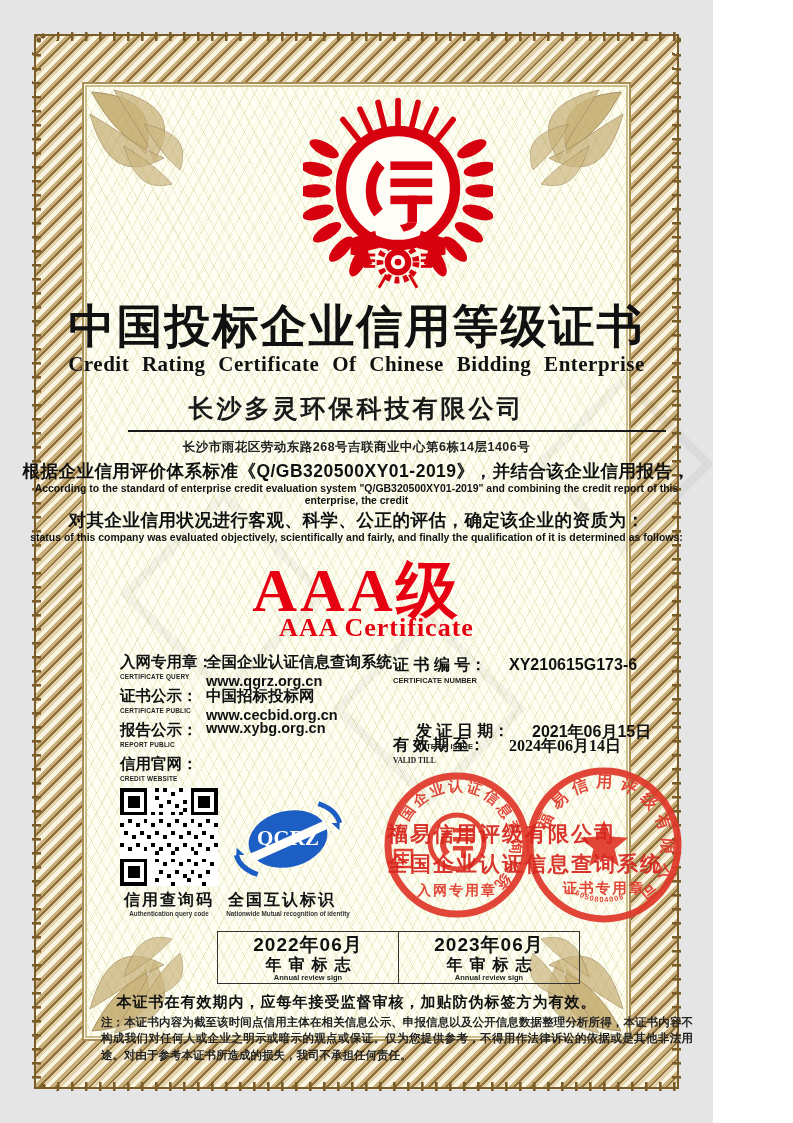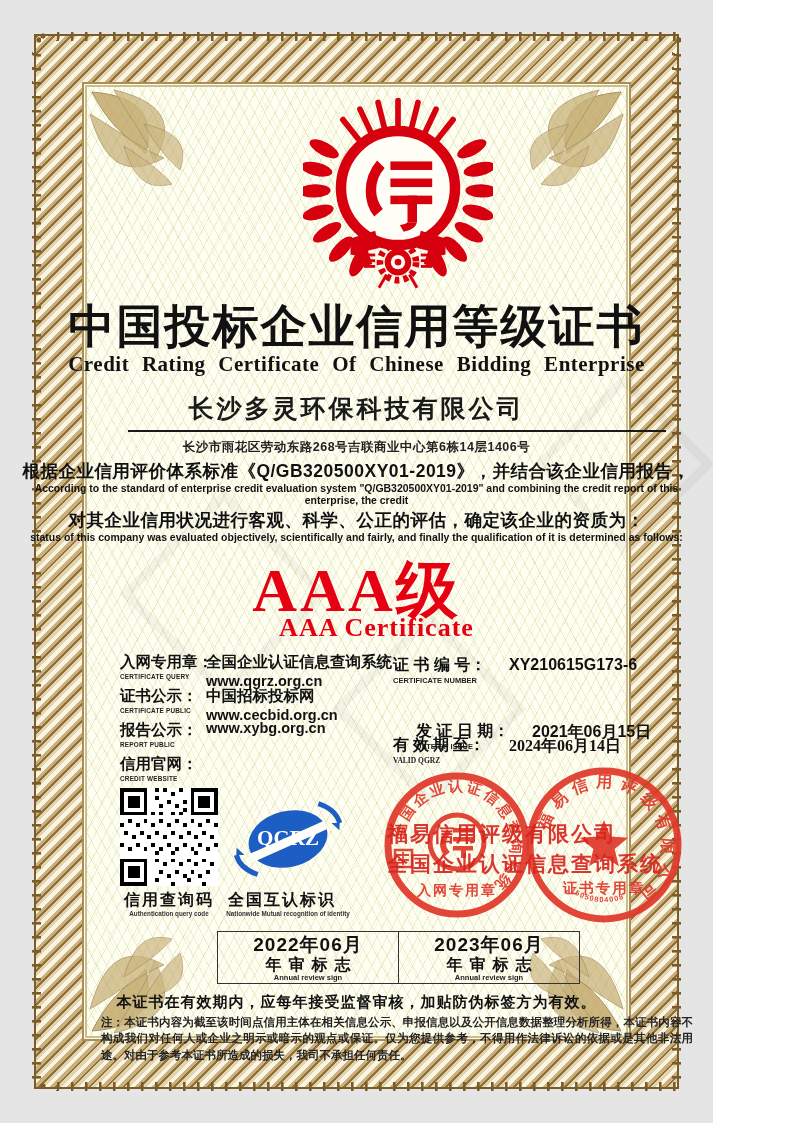--- a/index.html
+++ b/index.html
@@ -252,21 +252,21 @@
     <div class="row" style="left:393px;top:721px;margin-left:23px;">
       <div class="rlab">
           <div class="cn">发 证 日 期：</div>
         <div class="en">DATE OF ISSUE</div>
         </div>
       <div class="rval">2021年06月15日</div>
     </div>
     <div class="row" style="left:393px;top:735px;font-family:Liberation Serif, serif;">
       <div class="rlab">
           <div class="cn">有 效 期 至：</div>
-        <div class="en">VALID QGRZ</div>
+        <div class="en">VALID TILL</div>
         </div>
       <div class="rval">2024年06月14日</div>
     </div>
 
     <svg class="abs" style="left:120px;top:788px;" width="98" height="98" viewBox="0 0 25 25" shape-rendering="crispEdges">
       <rect width="25" height="25" fill="#fff"></rect>
       <g fill="#000">
         <path d="M0,0h7v7h-7z M1,1v5h5v-5z" fill-rule="evenodd"></path>
           <rect x="2" y="2" width="3" height="3"></rect>
         <path d="M18,0h7v7h-7z M19,1v5h5v-5z" fill-rule="evenodd"></path>

